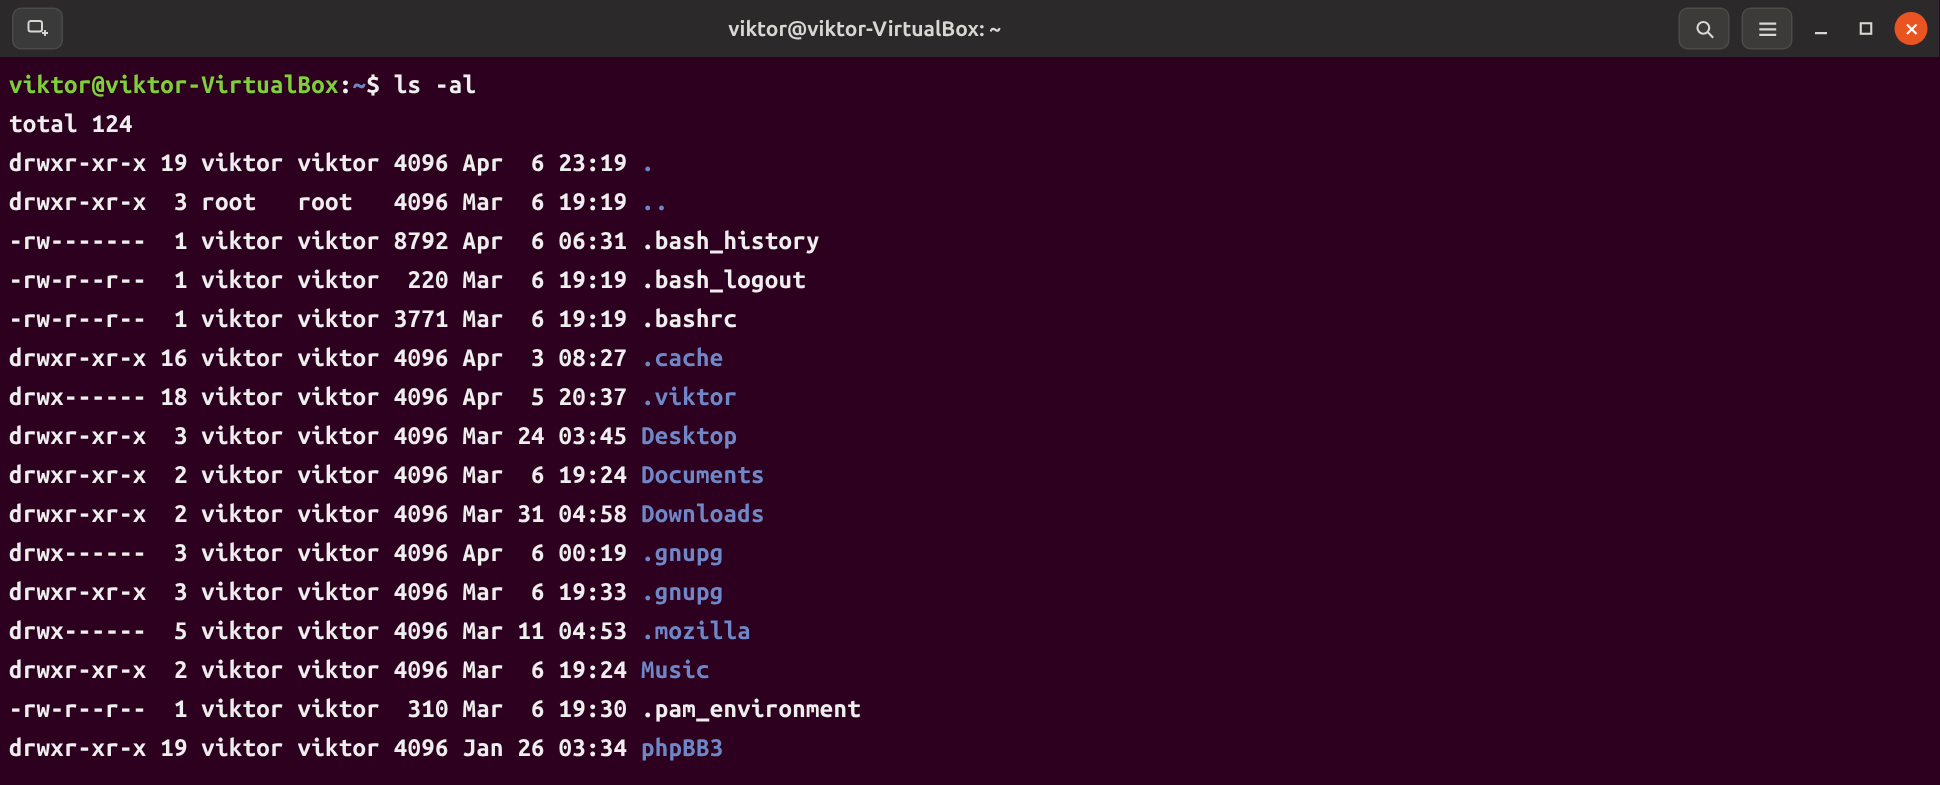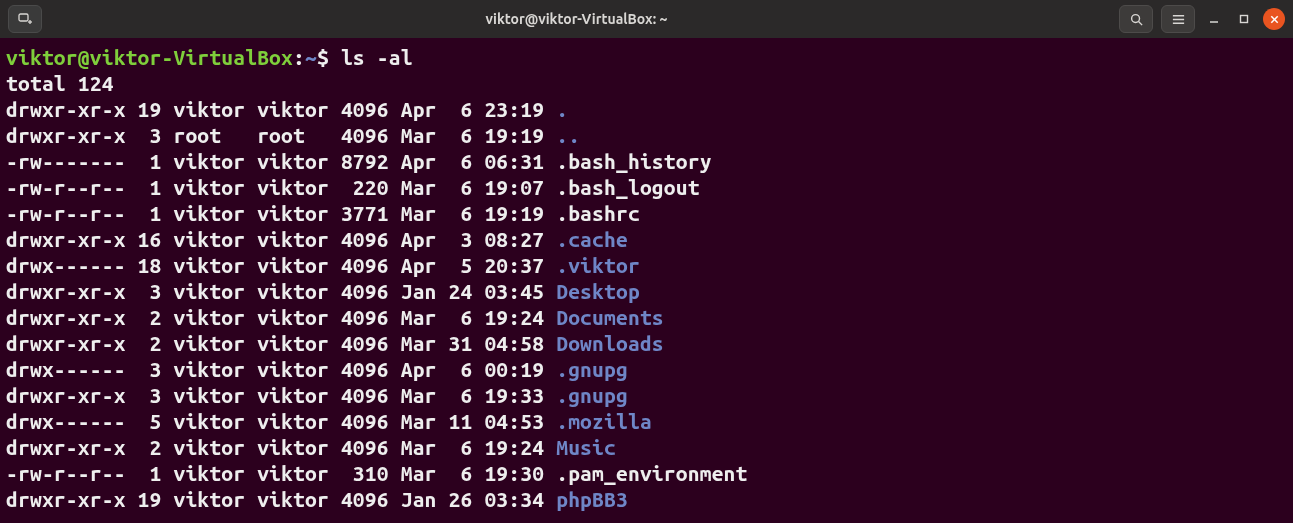--- a/index.html
+++ b/index.html
@@ -44,21 +44,21 @@
     width: 22px; height: 22px;
     display: flex; align-items: center; justify-content: center;
     color: #d9d7d4;
     cursor: pointer;
     border-radius: 50%;
   }
   .win-close { background: #e95420; color: #fff; }
 
   .terminal {
     padding: 6px 6px 0 6px;
-    font-size: 21px;
+    font-size: 16px;
     line-height: 26px;
     color: #eee;
     font-weight: bold;
     white-space: pre;
     letter-spacing: 0.2px;
   }
   .prompt-user { color: #7fcf3b; }
   .prompt-path { color: #6f86c7; }
   .prompt-white { color: #eee; }
   .dir { color: #6f86c7; }
@@ -111,25 +111,25 @@
       </svg>
     </div>
   </div>
 </div>
 
 <div class="terminal"><span class="prompt-user">viktor@viktor-VirtualBox</span><span class="prompt-white">:</span><span class="prompt-path">~</span><span class="prompt-white">$ </span><span class="plain">ls -al</span>
 <span class="plain">total 124</span>
 <div id="rows"><span class="plain">drwxr-xr-x 19 viktor viktor 4096 Apr  6 23:19 </span><span class="dir">.</span>
 <span class="plain">drwxr-xr-x  3 root   root   4096 Mar  6 19:19 </span><span class="dir">..</span>
 <span class="plain">-rw-------  1 viktor viktor 8792 Apr  6 06:31 </span><span class="plain">.bash_history</span>
-<span class="plain">-rw-r--r--  1 viktor viktor  220 Mar  6 19:07 </span><span class="plain">.bash_logout</span>
+<span class="plain">-rw-r--r--  1 viktor viktor  220 Mar  6 19:19 </span><span class="plain">.bash_logout</span>
 <span class="plain">-rw-r--r--  1 viktor viktor 3771 Mar  6 19:19 </span><span class="plain">.bashrc</span>
 <span class="plain">drwxr-xr-x 16 viktor viktor 4096 Apr  3 08:27 </span><span class="dir">.cache</span>
 <span class="plain">drwx------ 18 viktor viktor 4096 Apr  5 20:37 </span><span class="dir">.viktor</span>
-<span class="plain">drwxr-xr-x  3 viktor viktor 4096 Jan 24 03:45 </span><span class="dir">Desktop</span>
+<span class="plain">drwxr-xr-x  3 viktor viktor 4096 Mar 24 03:45 </span><span class="dir">Desktop</span>
 <span class="plain">drwxr-xr-x  2 viktor viktor 4096 Mar  6 19:24 </span><span class="dir">Documents</span>
 <span class="plain">drwxr-xr-x  2 viktor viktor 4096 Mar 31 04:58 </span><span class="dir">Downloads</span>
 <span class="plain">drwx------  3 viktor viktor 4096 Apr  6 00:19 </span><span class="dir">.gnupg</span>
 <span class="plain">drwxr-xr-x  3 viktor viktor 4096 Mar  6 19:33 </span><span class="dir">.gnupg</span>
 <span class="plain">drwx------  5 viktor viktor 4096 Mar 11 04:53 </span><span class="dir">.mozilla</span>
 <span class="plain">drwxr-xr-x  2 viktor viktor 4096 Mar  6 19:24 </span><span class="dir">Music</span>
 <span class="plain">-rw-r--r--  1 viktor viktor  310 Mar  6 19:30 </span><span class="plain">.pam_environment</span>
 <span class="plain">drwxr-xr-x 19 viktor viktor 4096 Jan 26 03:34 </span><span class="dir">phpBB3</span></div></div>
 
 </body></html>

